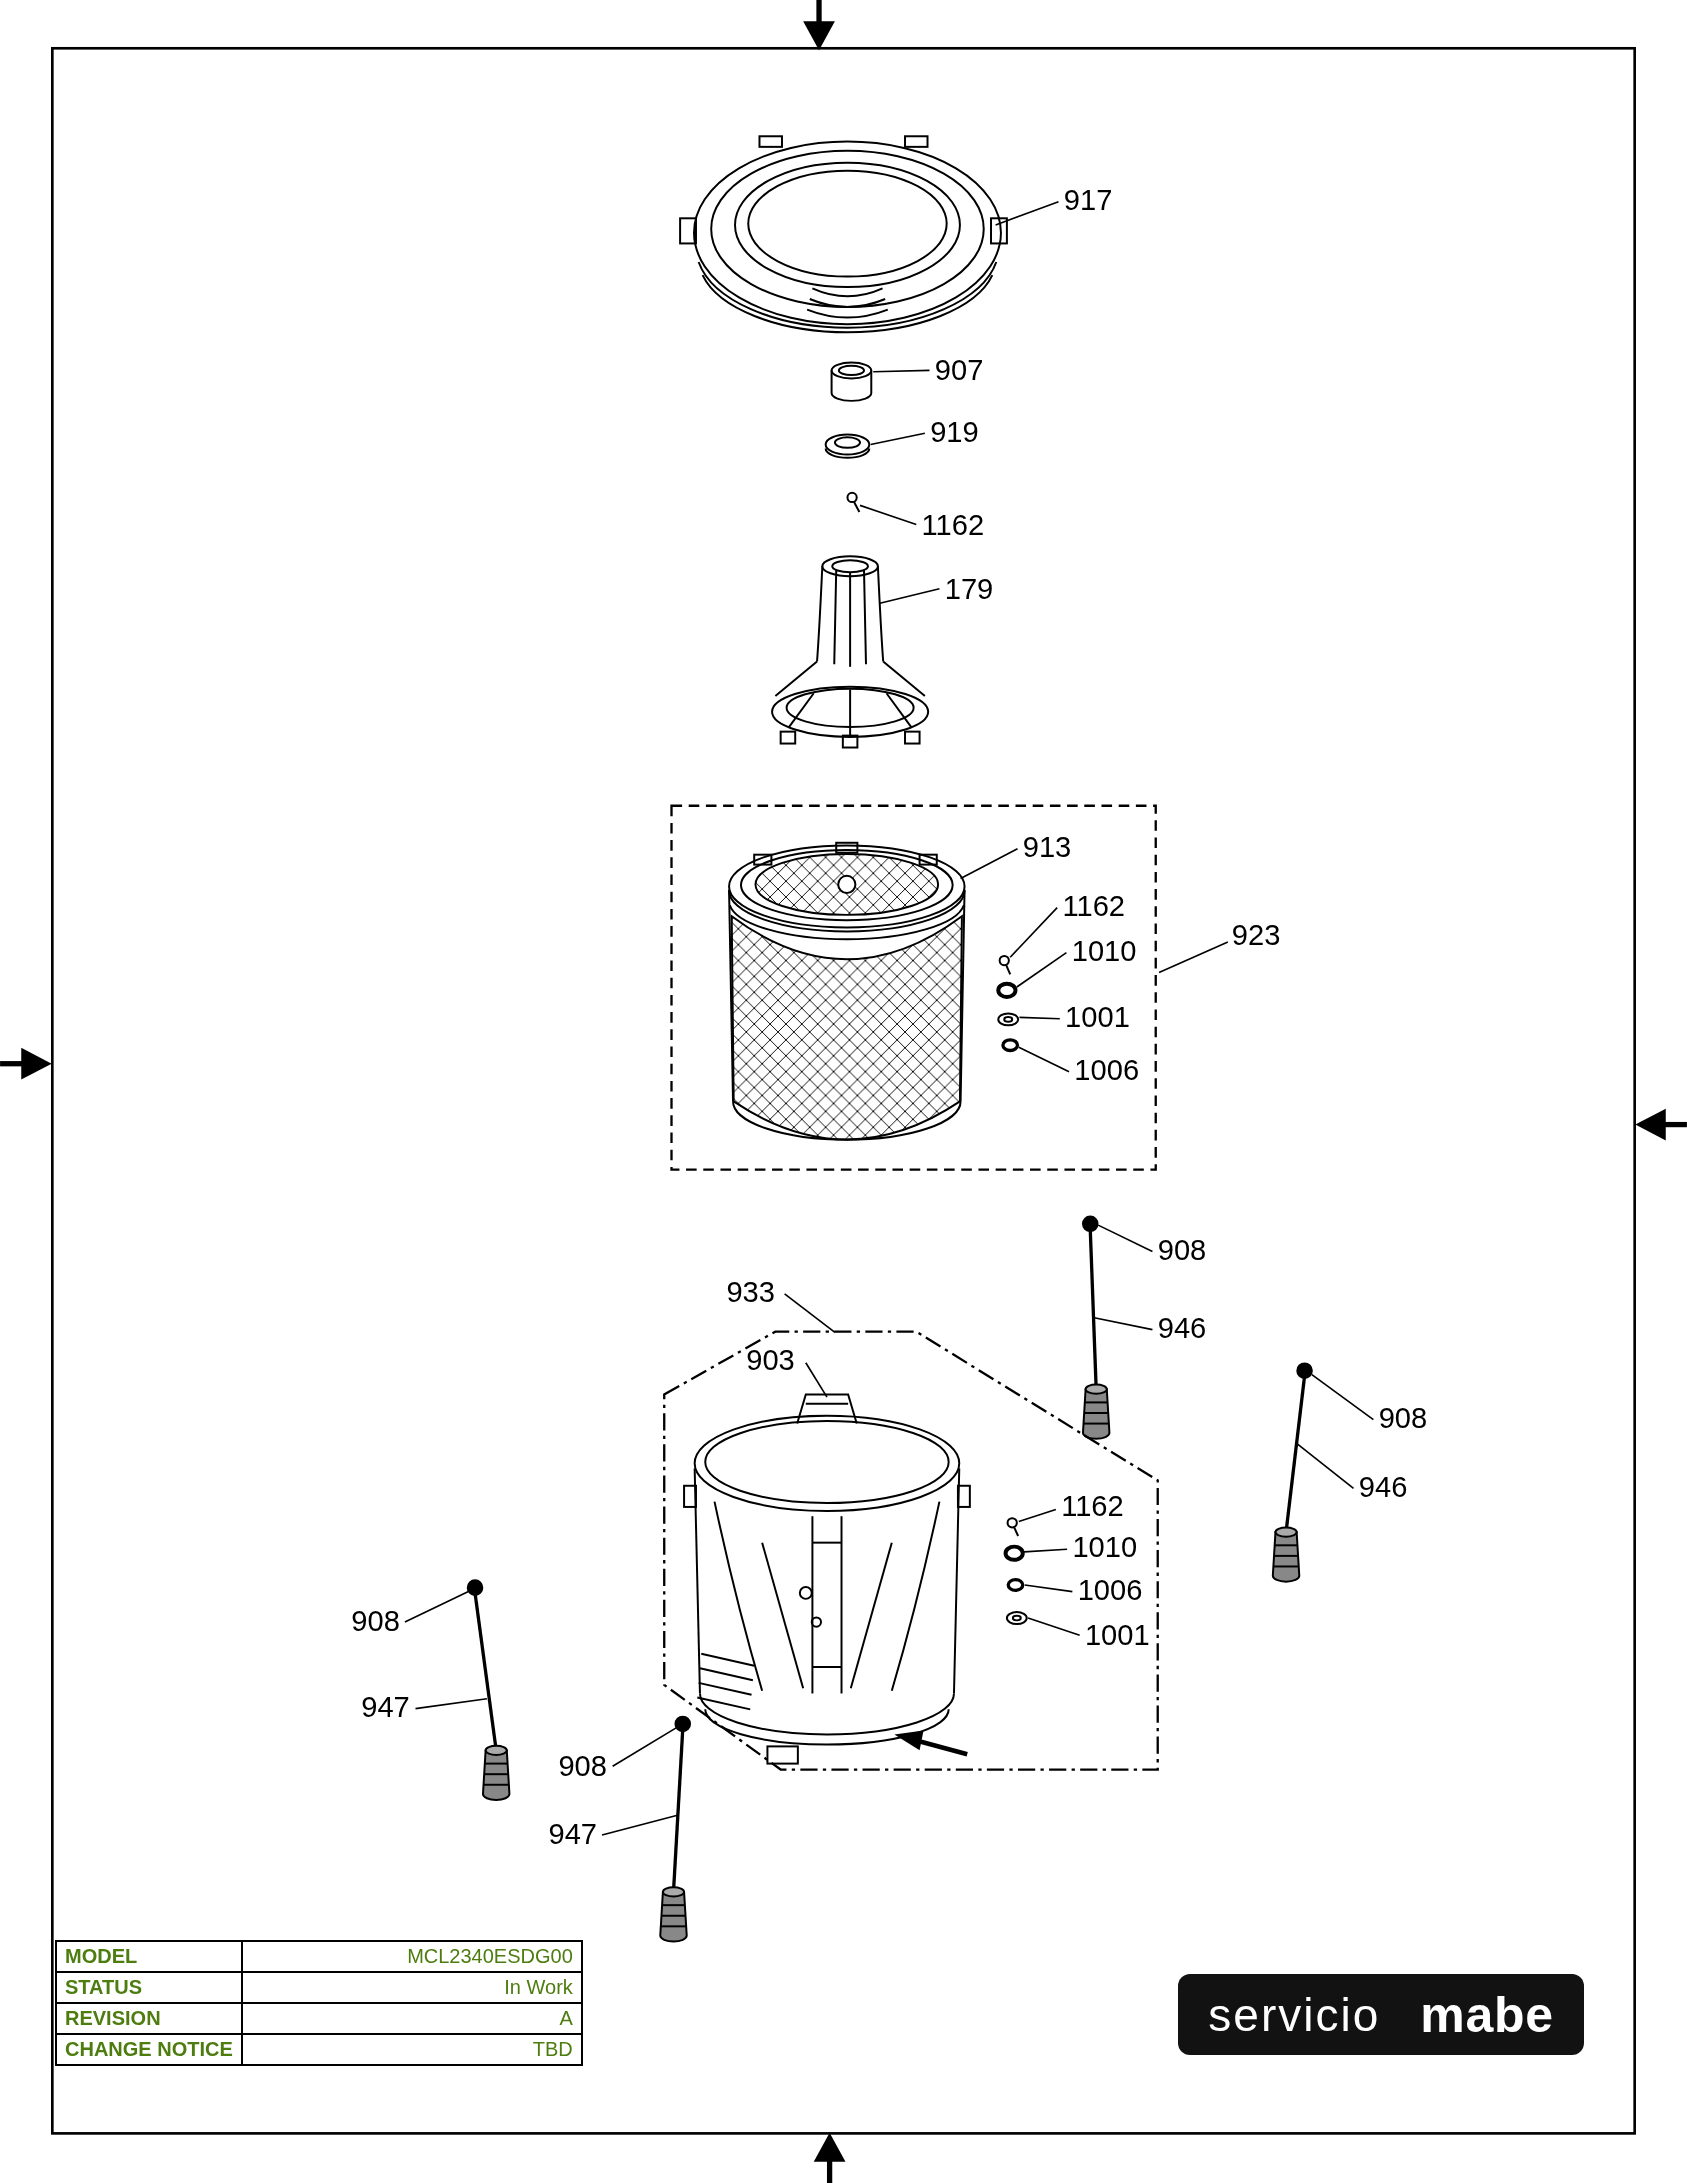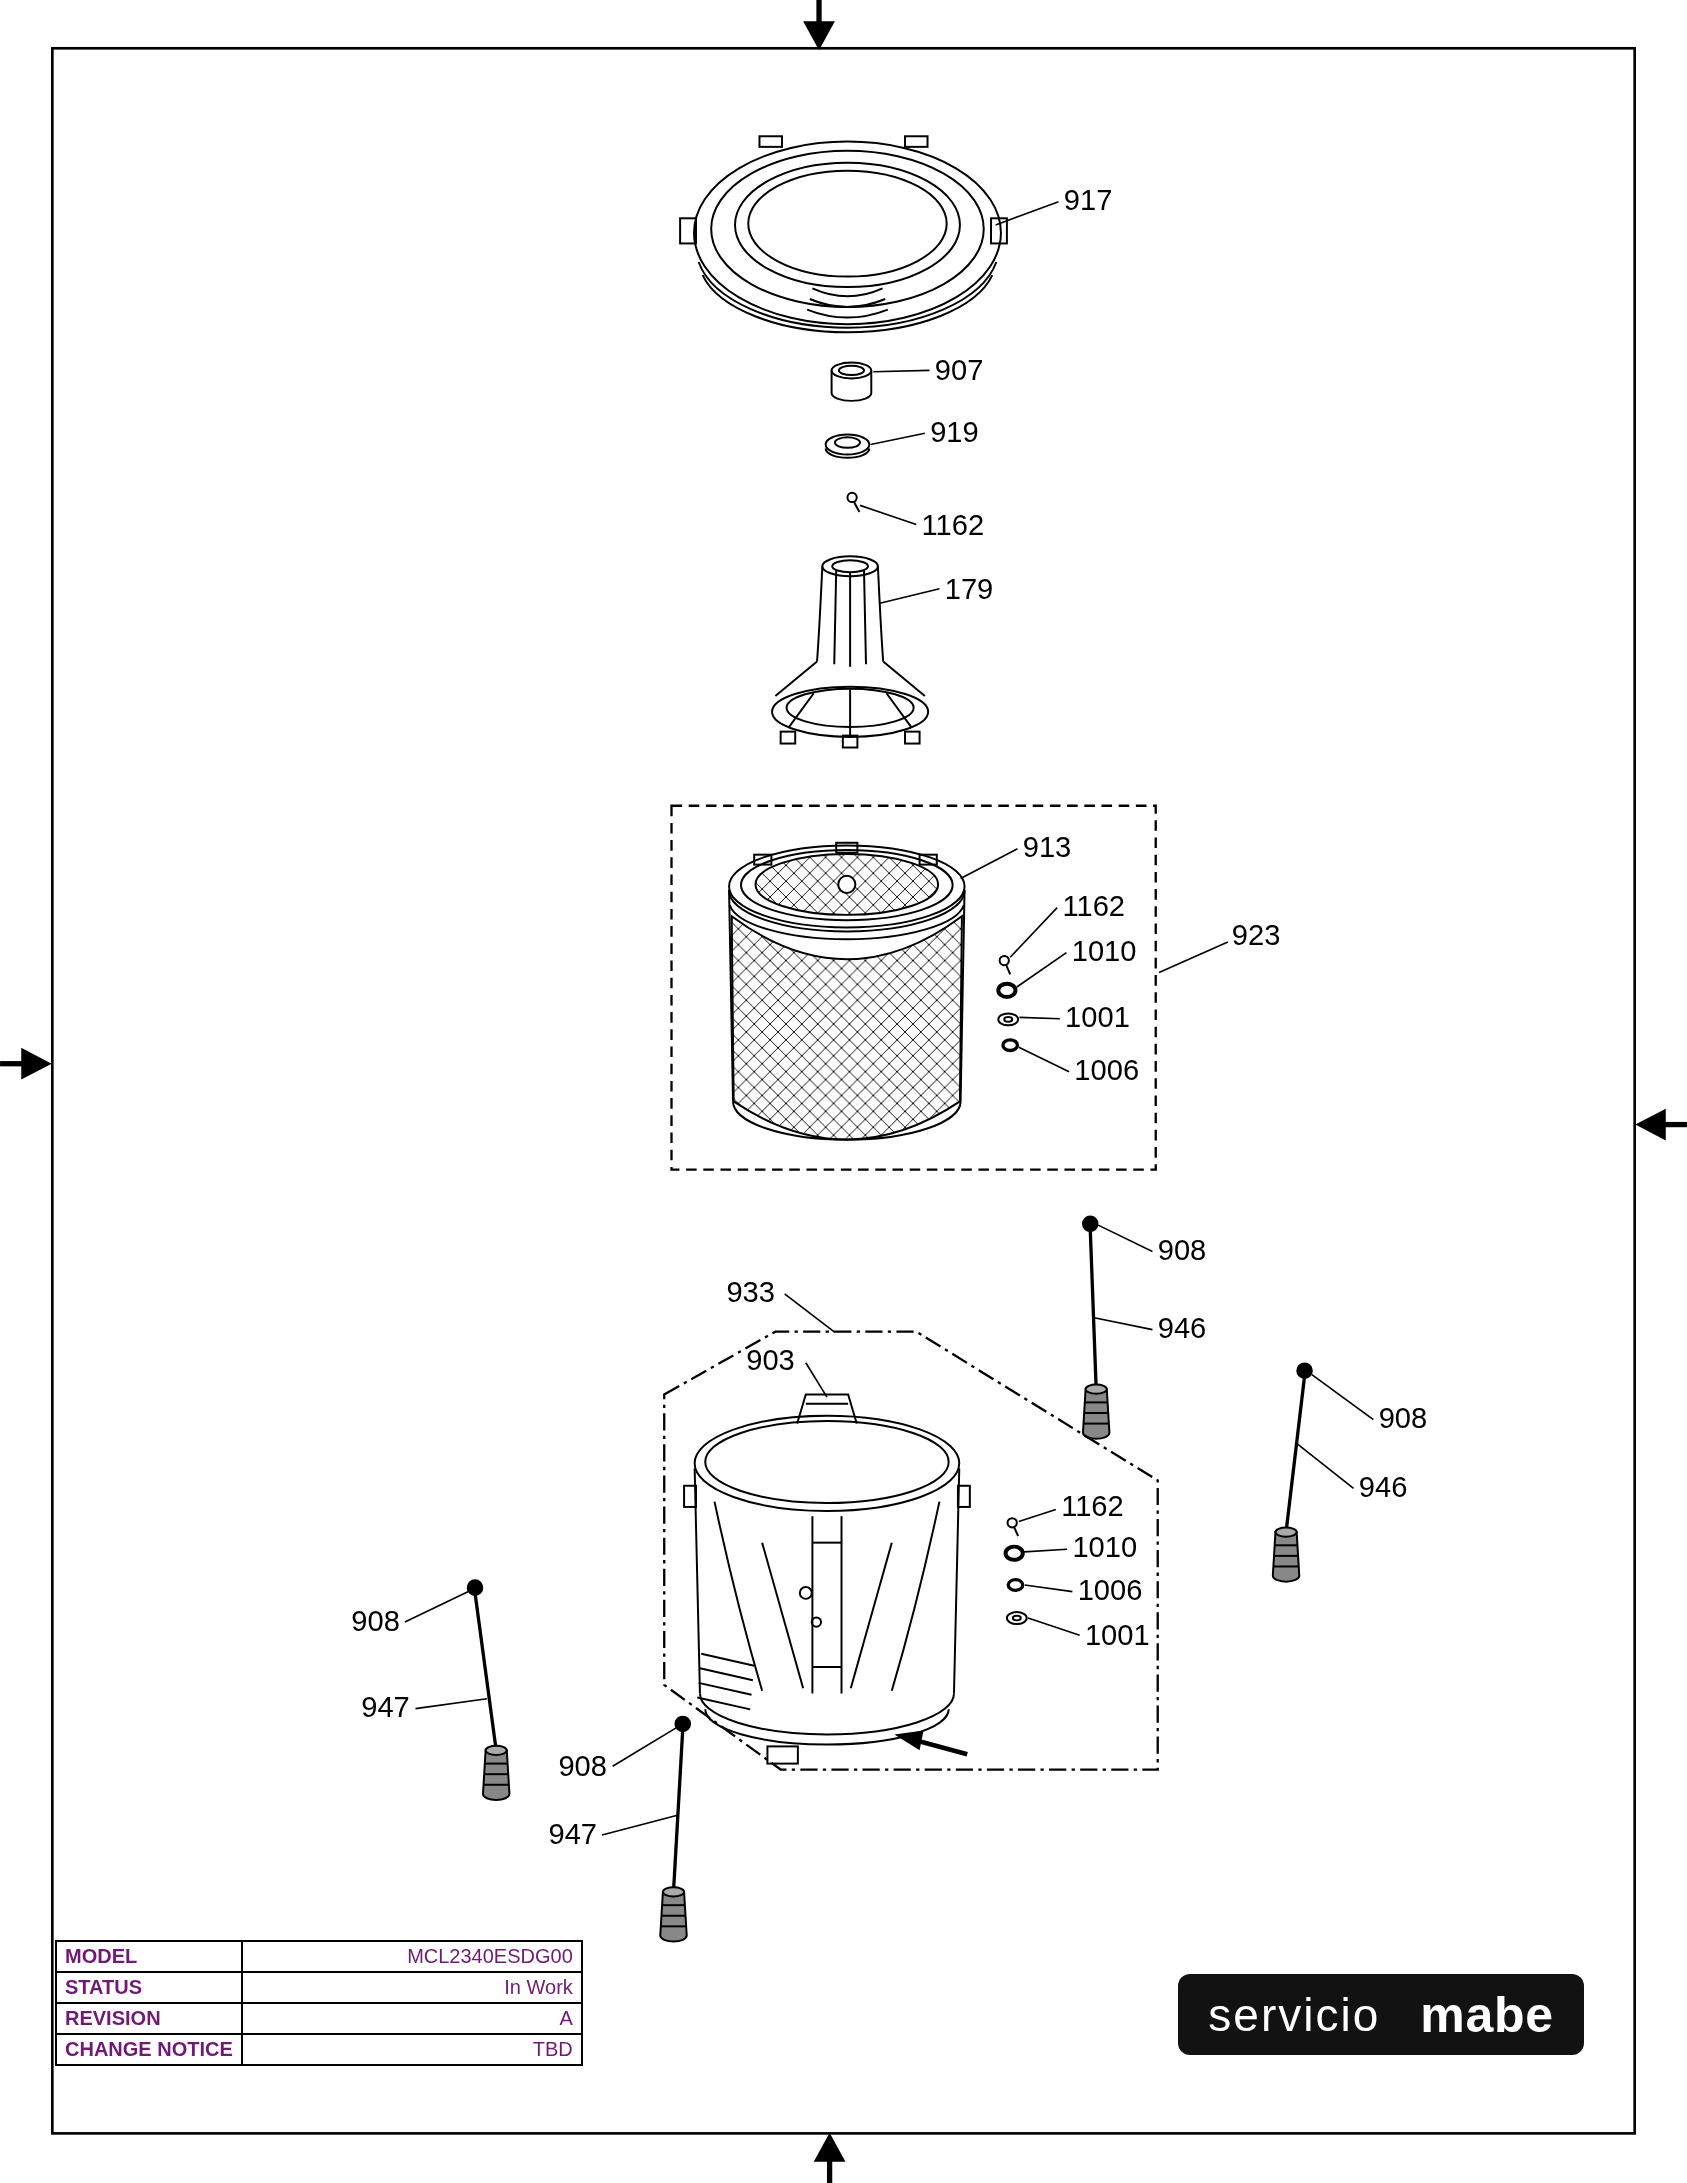--- a/index.html
+++ b/index.html
@@ -20,21 +20,21 @@
     top: 1940px;
     border-collapse: collapse;
     background: #ffffff;
   }
   table.tb th, table.tb td {
     border: 2px solid #000000;
     height: 29px;
     font-size: 20px;
     padding: 0 8px;
     white-space: nowrap;
-    color: #701a75;
+    color: #4d7c0f;
   }
   table.tb th { width: 167px; text-align: left; font-weight: bold; }
   table.tb td { width: 322px; font-weight: normal; text-align: right; }
 
   
   .logo {
     position: absolute;
     left: 1178px;
     top: 1974px;
     width: 406px;

